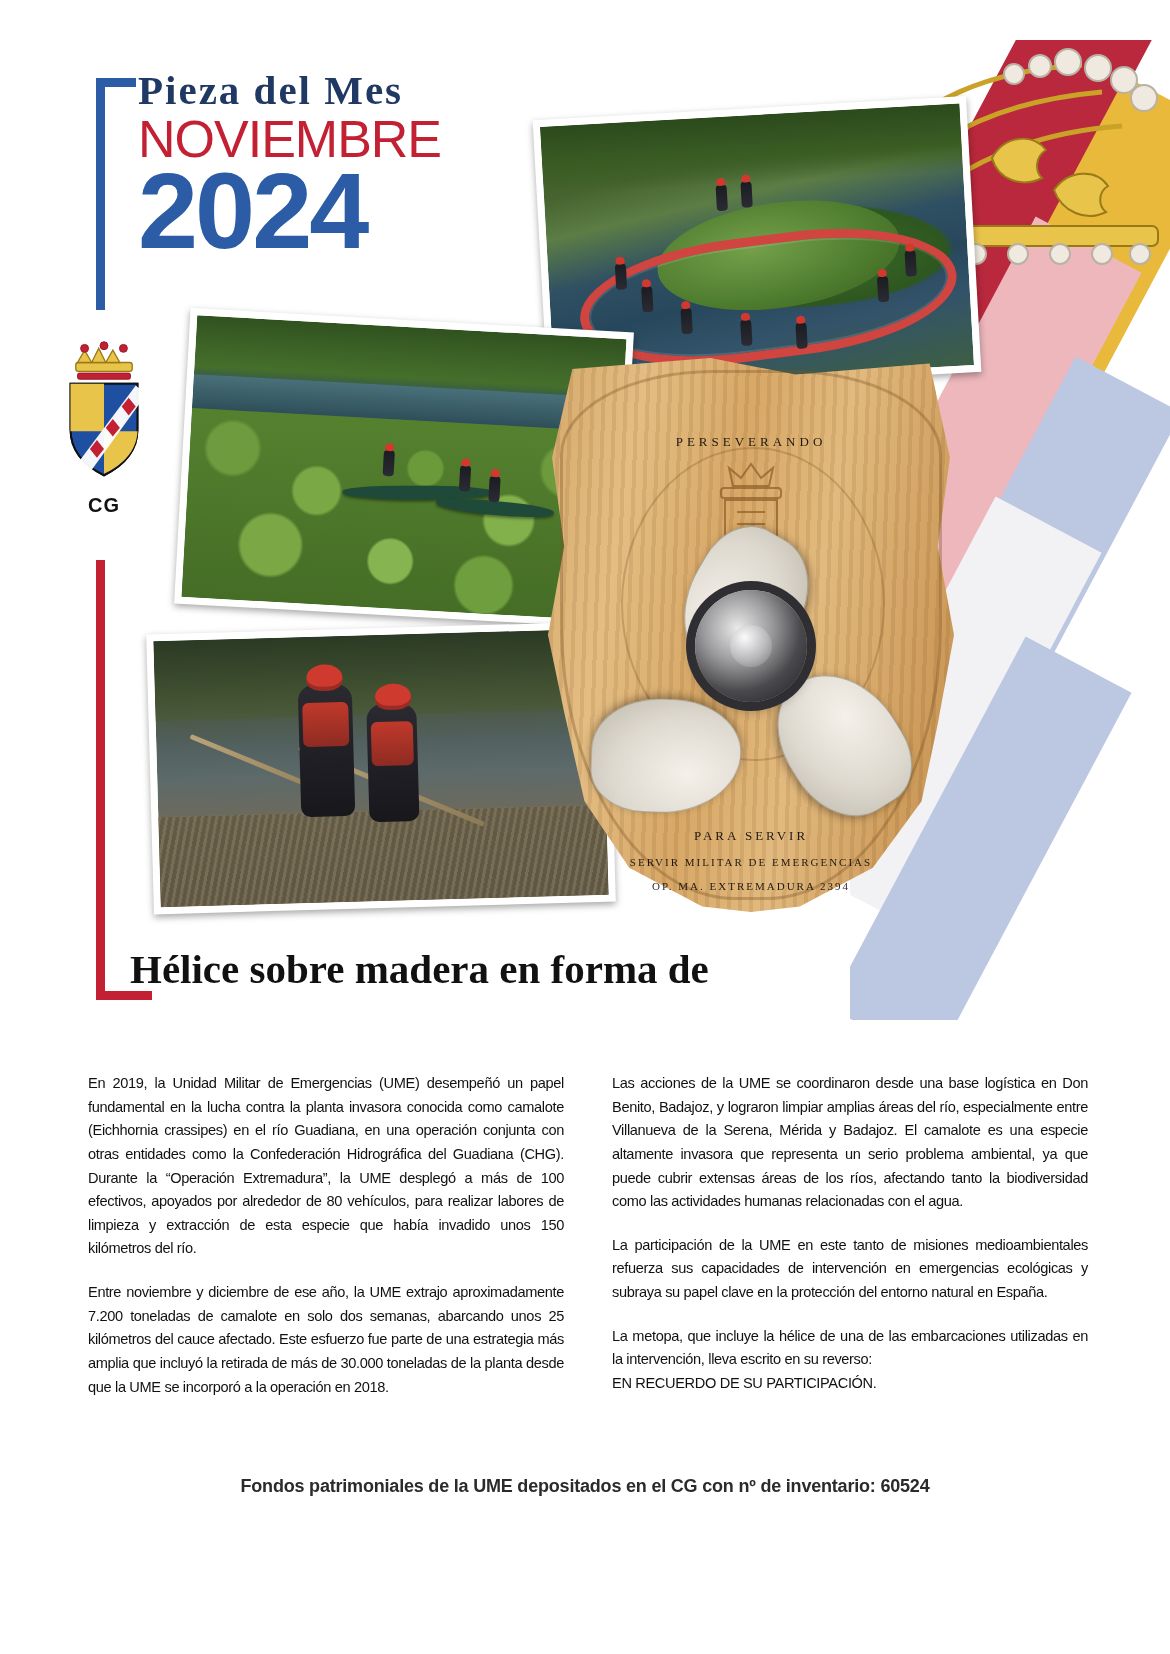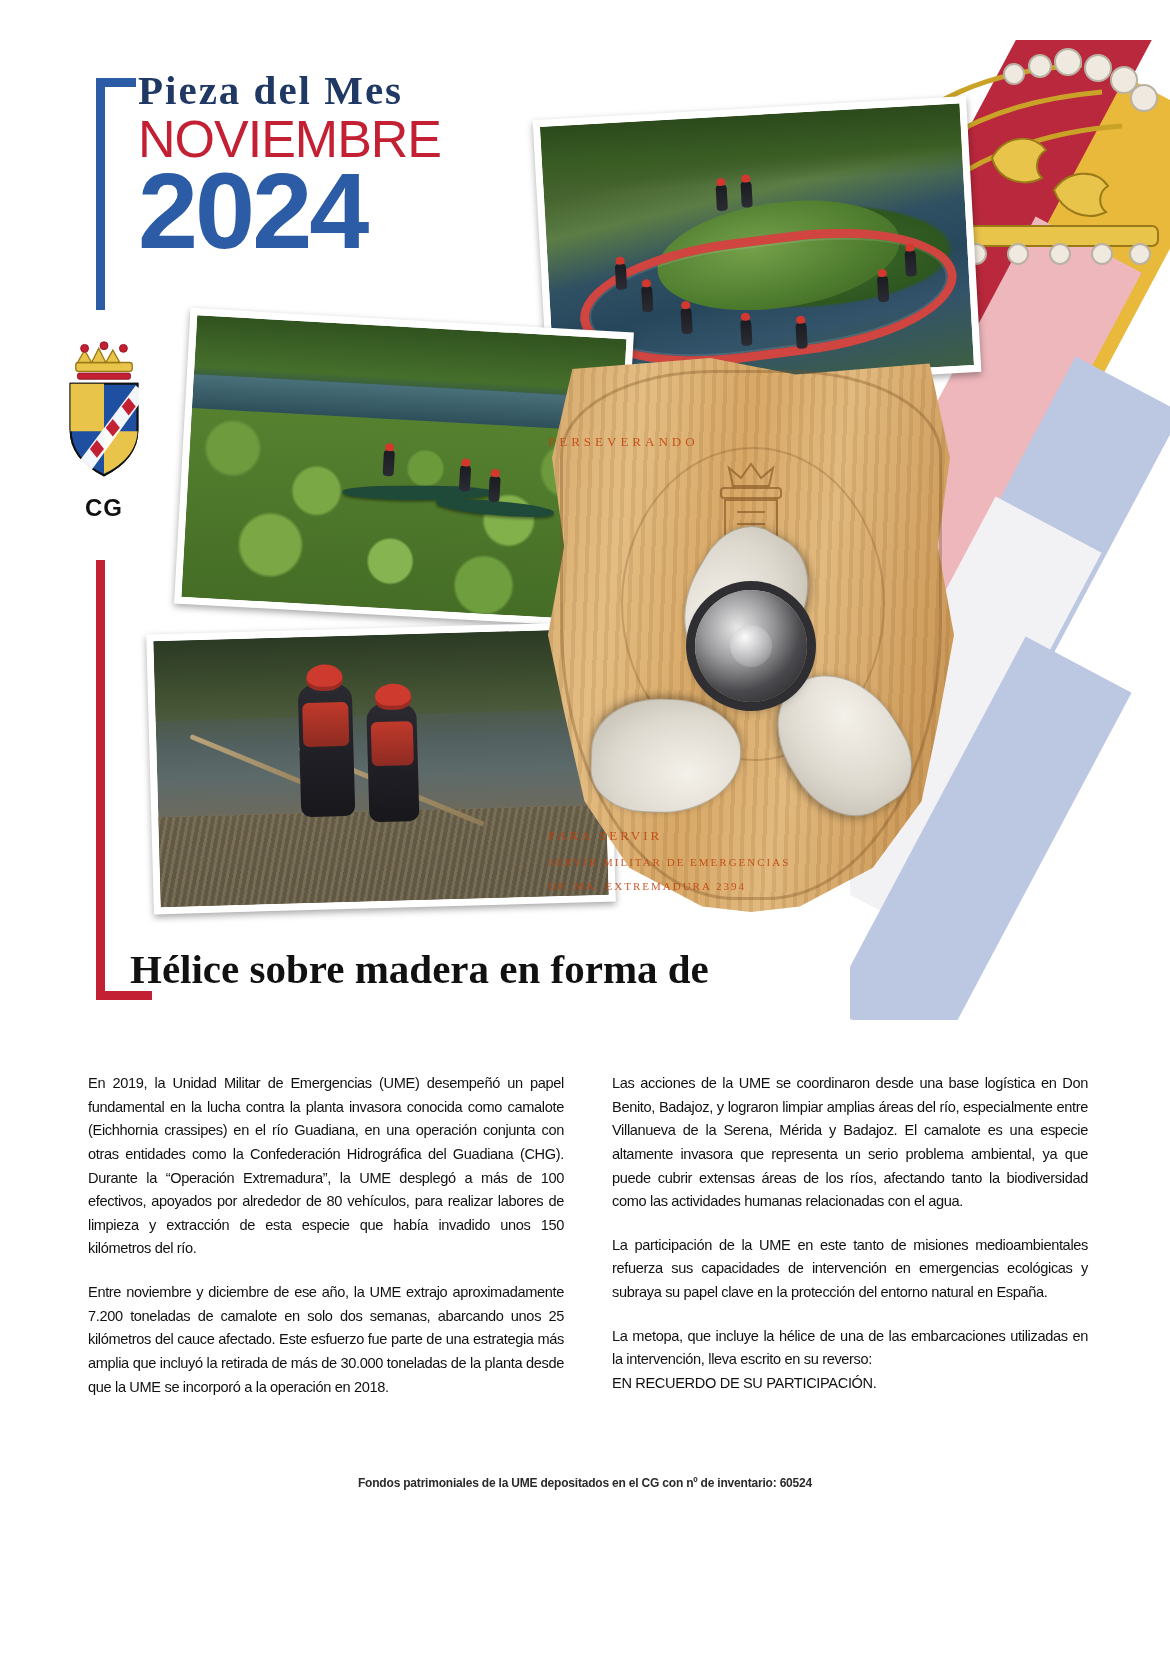--- a/index.html
+++ b/index.html
@@ -118,21 +118,21 @@
   .cg-emblem {
     position: absolute;
     left: 44px;
     top: 336px;
     width: 120px;
     text-align: center;
   }
   .cg-label {
     font-family: "Liberation Sans", sans-serif;
     font-weight: bold;
-    font-size: 24px;
+    font-size: 20px;
     color: #111;
     margin-top: 4px;
     letter-spacing: 1px;
   }
 
   
   .photo {
     position: absolute;
     background: #ffffff;
     padding: 7px;
@@ -310,25 +310,25 @@
     position:absolute;
     left: 18%; top: 16%;
     width: 64%; height: 56%;
     border: 2px solid rgba(120,78,34,.45);
     border-radius: 50%;
     opacity: .6;
   }
   .pyro-text {
     position:absolute;
     width: 100%;
-    text-align: left;
+    text-align: center;
     font-family: "Liberation Serif", serif;
     font-size: 13px;
     letter-spacing: 4px;
-    color: #c2410c;
+    color: #000000;
     opacity: .85;
   }
   #pyro-top   { top: 76px; }
   #pyro-mid   { top: 470px; letter-spacing: 3px; }
   #pyro-bot1  { top: 498px; font-size: 11px; letter-spacing: 2px; }
   #pyro-bot2  { top: 522px; font-size: 11px; letter-spacing: 2px; }
 
   .plaque-crest {
     position:absolute;
     left: 50%; top: 96px;
@@ -411,21 +411,21 @@
   .col p.last { margin-bottom: 0; }
 
   .footer-note {
     position: absolute;
     left: 0;
     top: 1476px;
     width: 1170px;
     text-align: center;
     font-family: "Liberation Sans", sans-serif;
     font-weight: bold;
-    font-size: 12px;
+    font-size: 18px;
     color: #2b2b2b;
     letter-spacing: -0.2px;
   }
 </style>
 </head>
 <body>
 
 <div class="page">
 
   <div class="heraldry">

